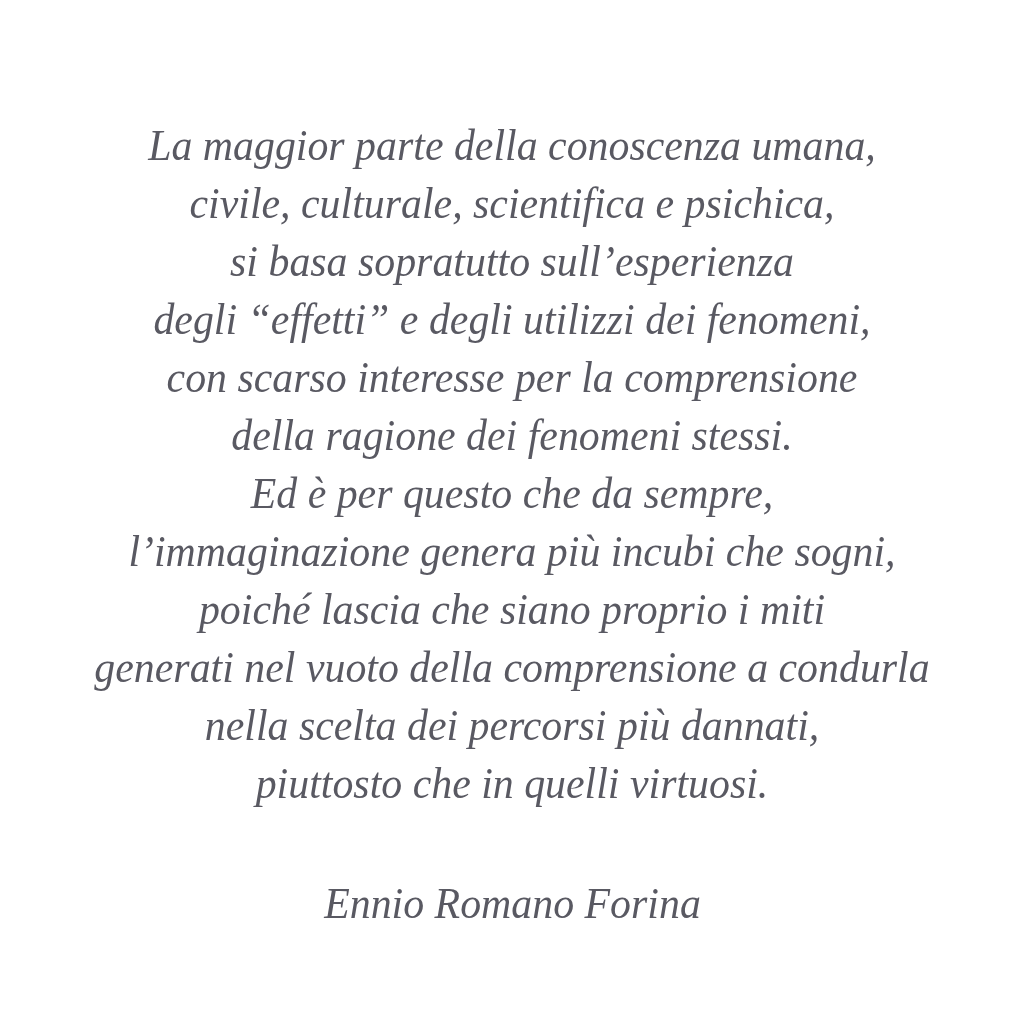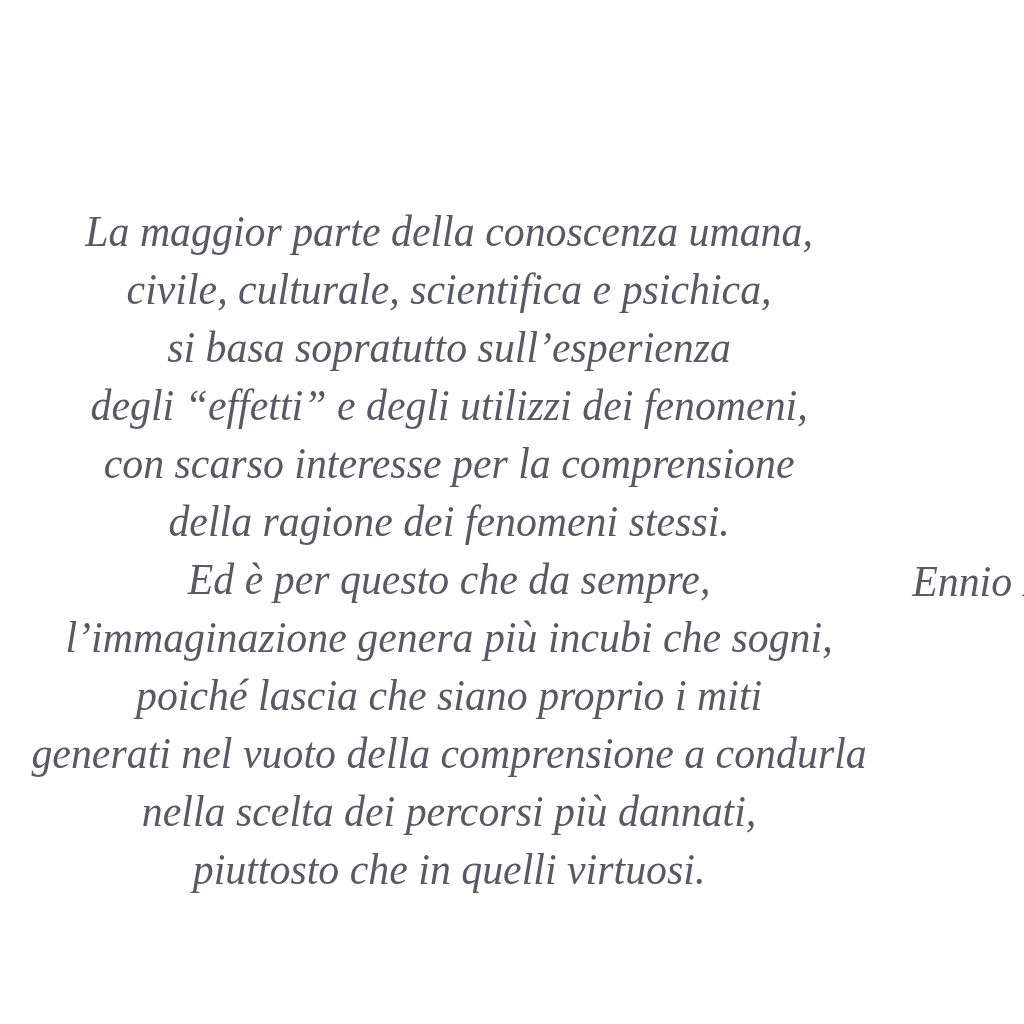--- a/index.html
+++ b/index.html
@@ -16,23 +16,23 @@
     background: var(--bg-color);
     font-family: "Liberation Serif", serif;
   }
   .quote-card {
     position: absolute;
     top: 0;
     left: 0;
     width: 1024px;
     height: 1024px;
     display: flex;
-    flex-direction: row;
+    flex-direction: column;
     align-items: center;
-    padding-top: 76px;
+    padding-top: 116px;
   }
   .quote-body {
     width: 1024px;
     text-align: center;
     transform: scaleX(0.93);
     transform-origin: 50% 0;
   }
   .quote-line {
     font-style: italic;
     font-size: 45px;

